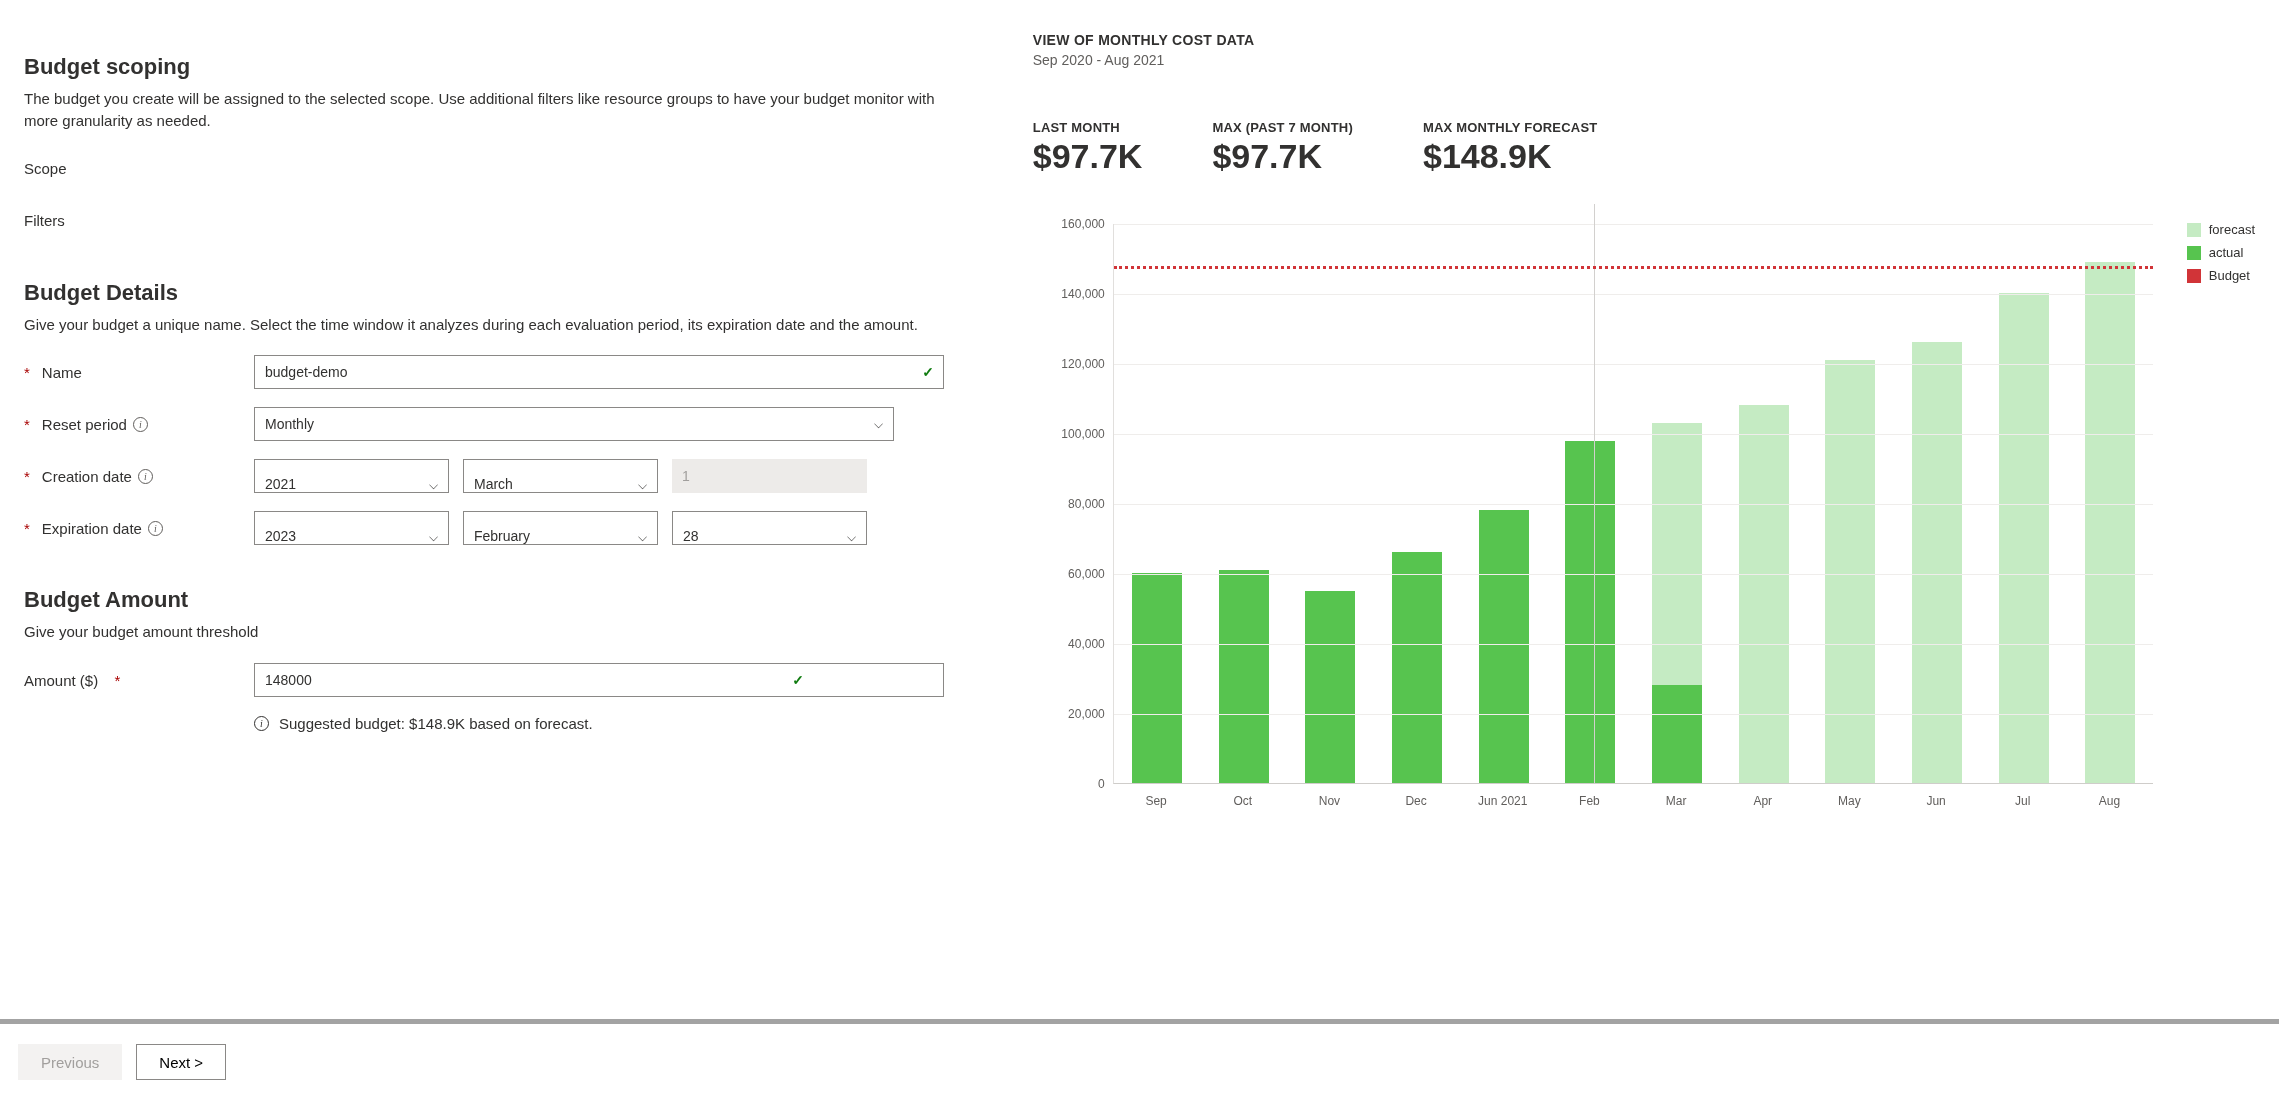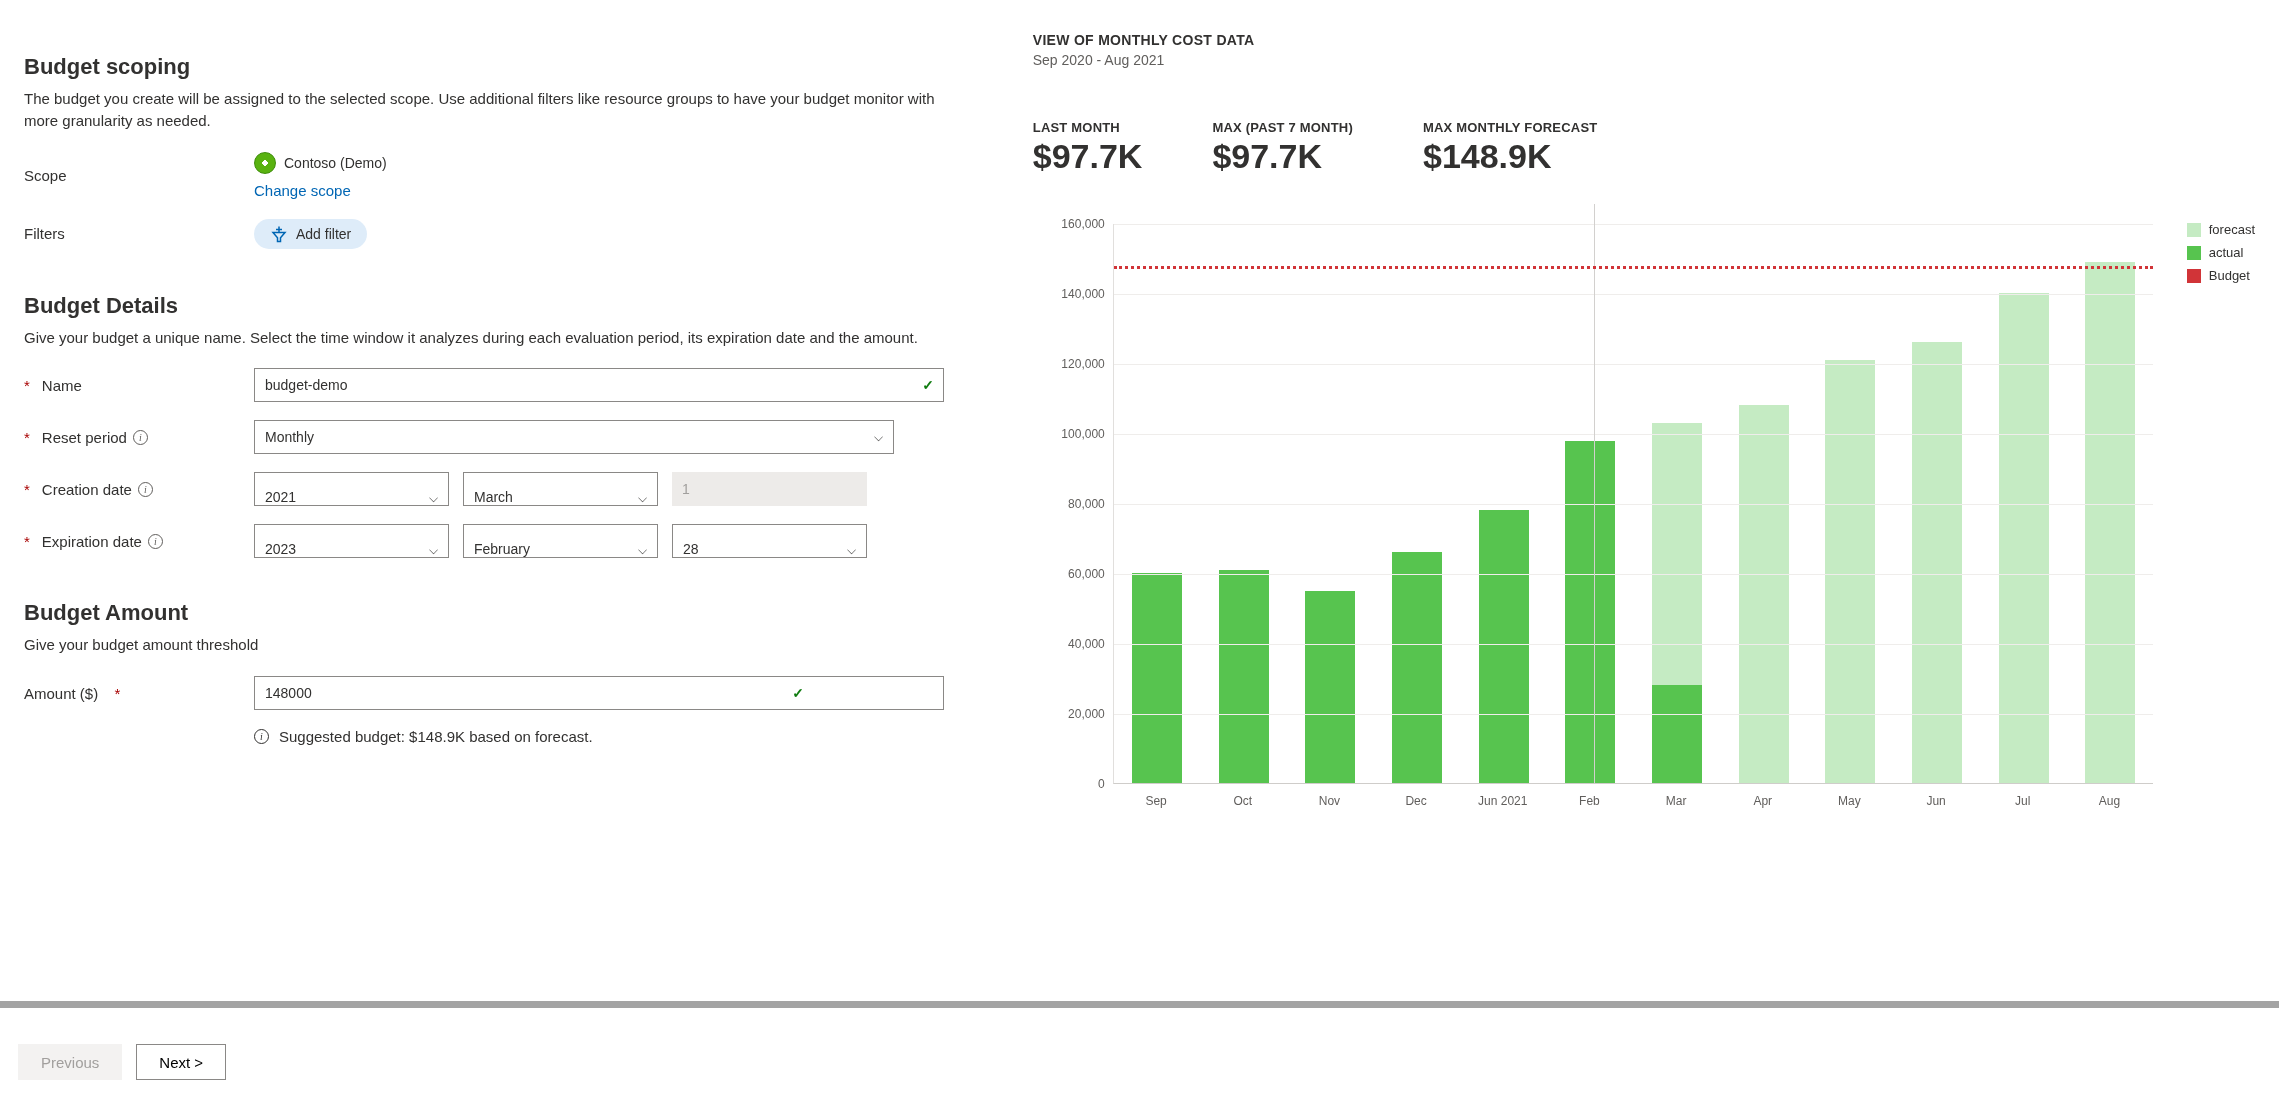--- a/index.html
+++ b/index.html
@@ -260,22 +260,22 @@
     color: #323130;
     margin-bottom: 8px;
   }
   .swatch { width: 14px; height: 14px; }
 
   
   .footer {
     position: absolute;
     left: 0; right: 0;
     bottom: 0;
-    border-top: 7px solid #a3a3a3;
-    padding: 36px 18px 28px;
+    border-top: 5px solid #a3a3a3;
+    padding: 20px 18px 28px;
     display: flex;
     gap: 14px;
   }
   .btn {
     height: 36px;
     padding: 0 22px;
     font-size: 15px;
     border: 1px solid #8a8886;
     background: #fff;
     cursor: pointer;
@@ -295,43 +295,24 @@
 
 <div class="container">
 
   <div class="left-panel">
 
     <h2 class="section-title">Budget scoping</h2>
     <p class="section-desc">The budget you create will be assigned to the selected scope. Use additional filters like resource groups to have your budget monitor with more granularity as needed.</p>
 
     <div class="form-row">
       <div class="form-label">Scope</div>
-      <div class="form-control">
-        <div class="scope-value-row">
-          <div class="scope-top">
-            <span class="scope-icon"></span>
-            <span>Contoso (Demo)</span>
-          </div>
-          <span class="link">Change scope</span>
-        </div>
-      </div>
     </div>
 
     <div class="form-row">
       <div class="form-label">Filters</div>
-      <div class="form-control">
-        <div class="filter-chip">
-          <svg viewBox="0 0 24 24" fill="none" stroke="#0066b4" stroke-width="2">
-            <line x1="12" y1="2" x2="12" y2="10"></line>
-              <line x1="8" y1="6" x2="16" y2="6"></line>
-            <path d="M4 10 L20 10 L14 17 L14 22 L10 22 L10 17 Z"></path>
-          </svg>
-          <span>Add filter</span>
-        </div>
-      </div>
     </div>
 
     <h2 class="section-title">Budget Details</h2>
     <p class="section-desc">Give your budget a unique name. Select the time window it analyzes during each evaluation period, its expiration date and the amount.</p>
 
     <div class="form-row">
       <div class="form-label">
           <span class="req">*</span>
           <span>Name</span>
         </div>

